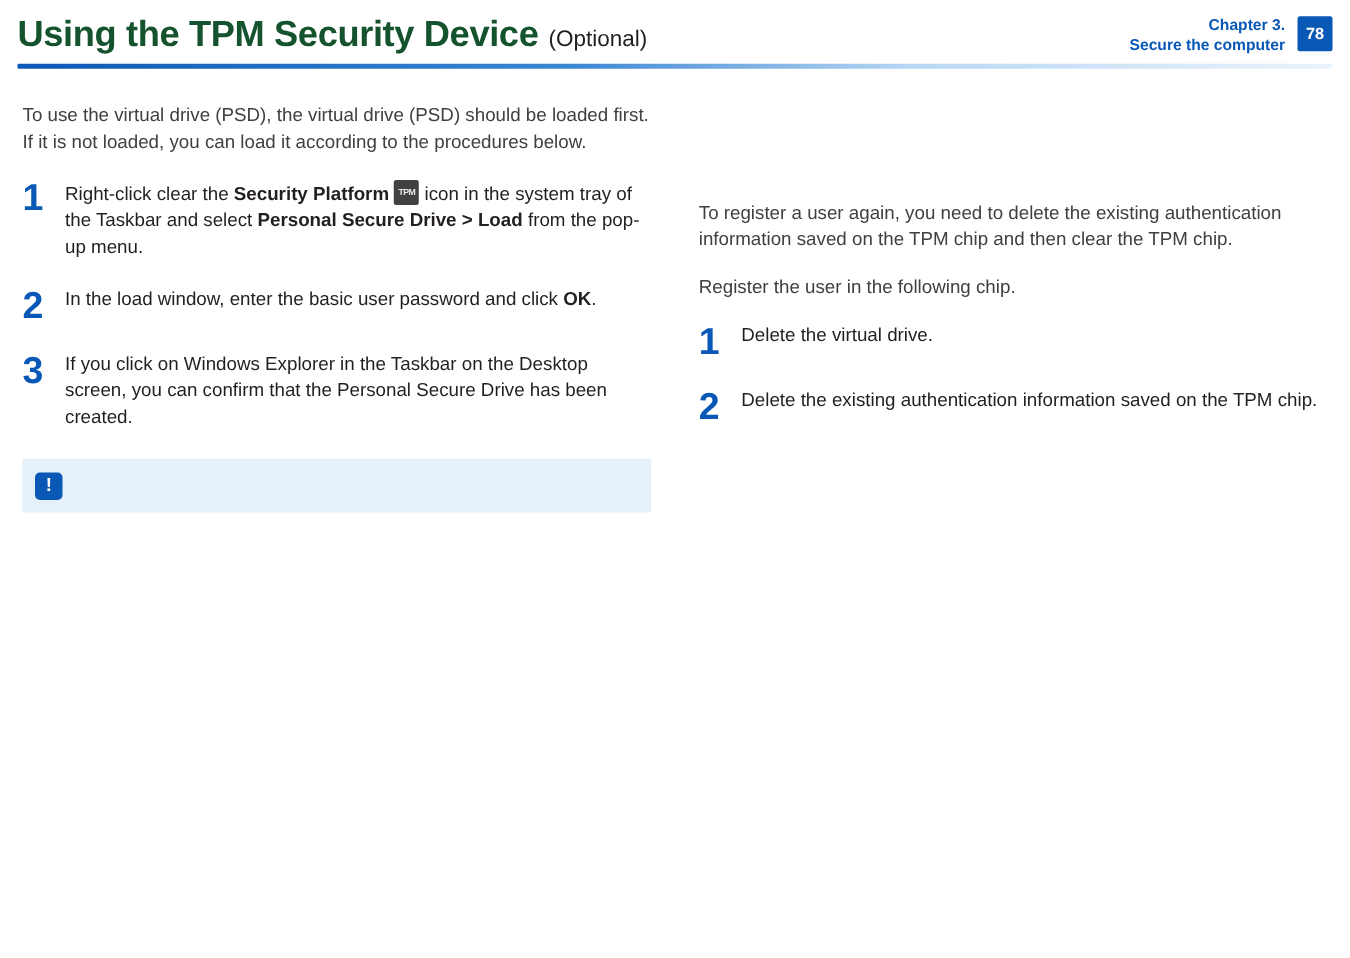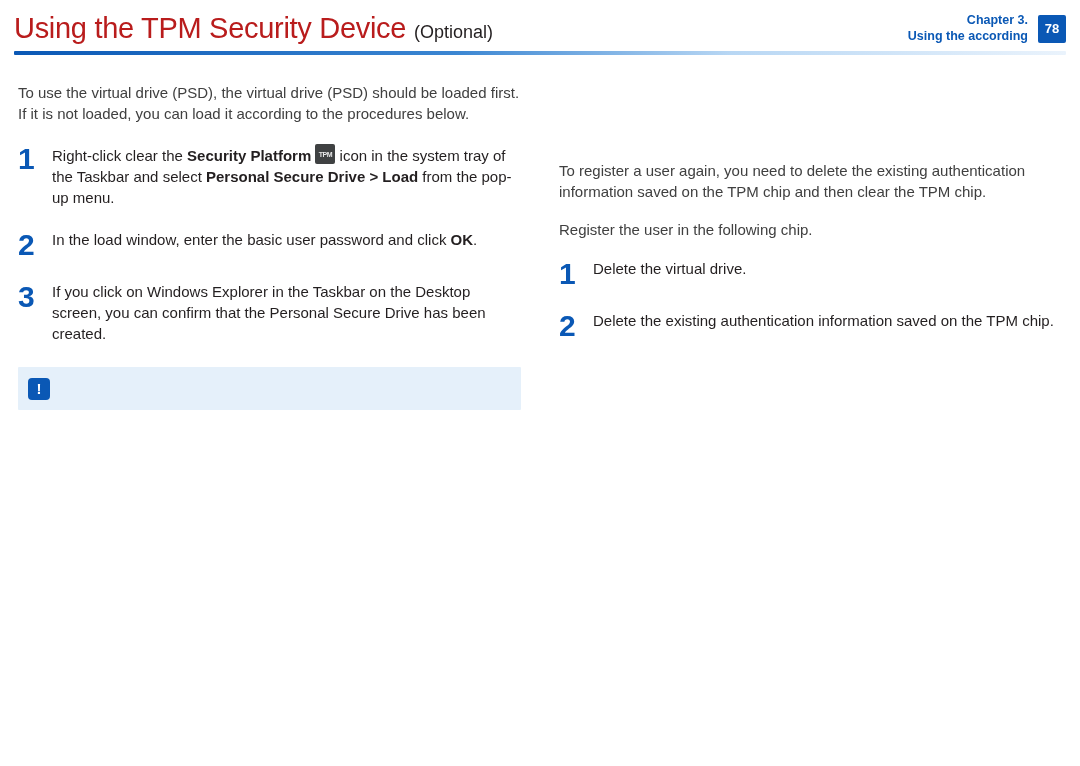--- a/index.html
+++ b/index.html
@@ -11,23 +11,23 @@
     color: #231f20;
     position: relative;
   }
   .header {
     display: flex;
     align-items: center;
     justify-content: space-between;
     padding: 12px 14px 6px 14px;
   }
   .header-left { display: flex; align-items: baseline; gap: 8px; }
-  .header-title { font-size: 29px; font-weight: 400; color: #b91c1c; letter-spacing: -0.3px; }
+  .header-title { font-size: 29px; font-weight: 700; color: #14532d; letter-spacing: -0.3px; }
   .header-optional { font-size: 18px; font-weight: 400; color: #231f20; }
-  .header-right { display: flex; align-items: center; gap: 10px; }
+  .header-right { display: flex; gap: 10px; }
   .chapter-block { text-align: right; color: #0a58b5; font-size: 12.5px; font-weight: 700; line-height: 1.25; }
   .page-badge {
     width: 28px; height: 28px; background: #0a58b5; color: #fff;
     display: flex; align-items: center; justify-content: center;
     font-size: 13px; font-weight: 700; border-radius: 2px;
   }
 
   .gradient-bar {
     height: 4px;
     margin: 0 14px 0 14px;
@@ -90,21 +90,21 @@
 <body>
 
 <div class="header">
   <div class="header-left">
     <span class="header-title">Using the TPM Security Device</span>
     <span class="header-optional">(Optional)</span>
   </div>
   <div class="header-right">
     <div class="chapter-block">
       <div>Chapter 3.</div>
-      <div>Using the according</div>
+      <div>Secure the computer</div>
     </div>
     <div class="page-badge">78</div>
   </div>
 </div>
 
 <div class="gradient-bar"></div>
 
 <div class="content">
 
   <div class="col">

